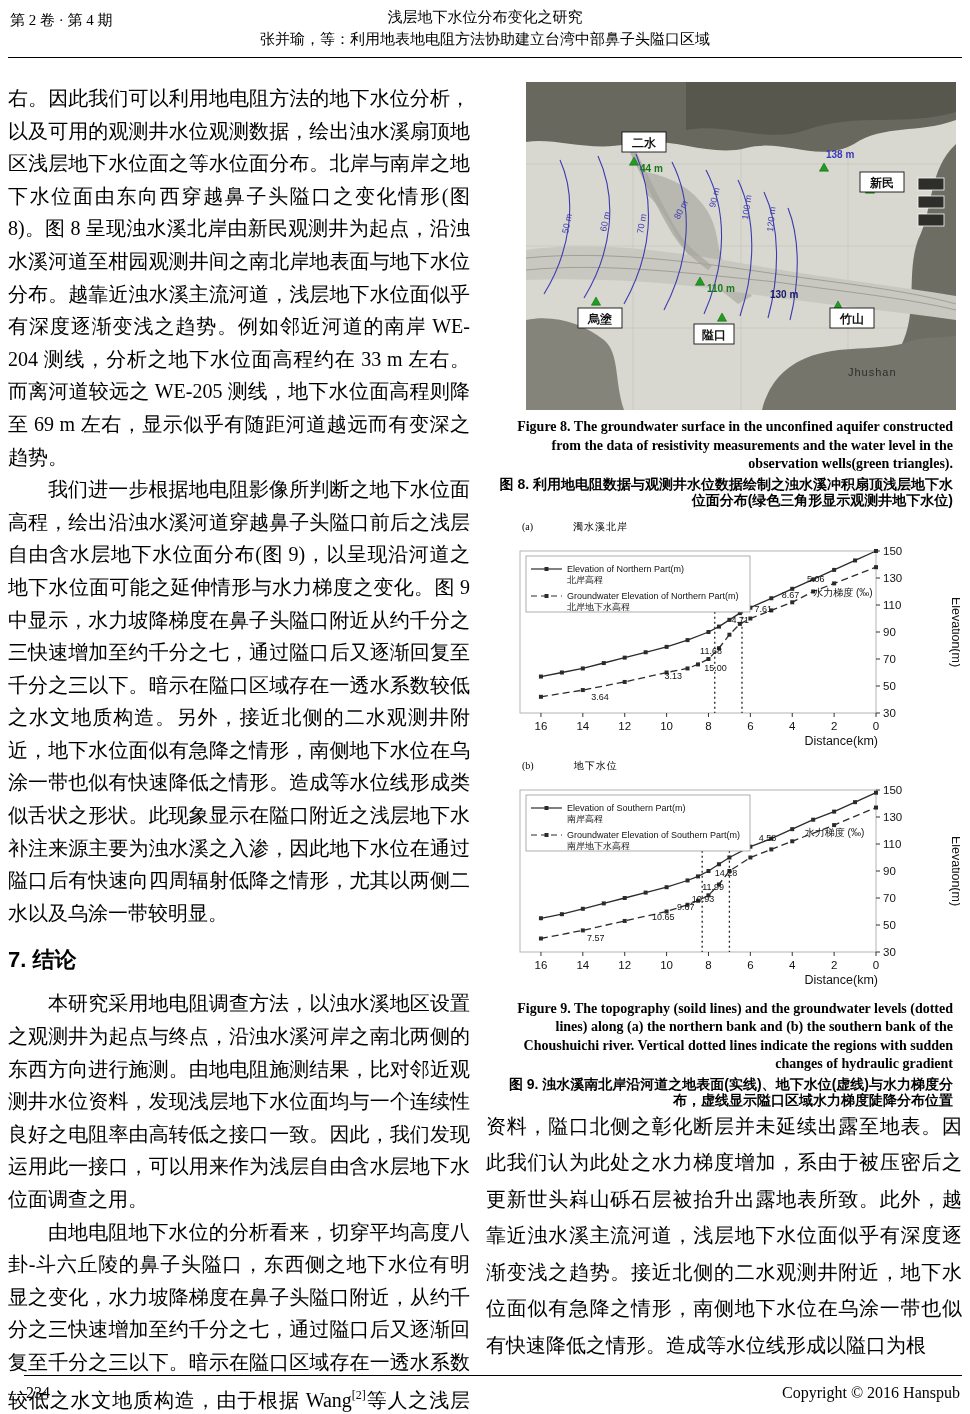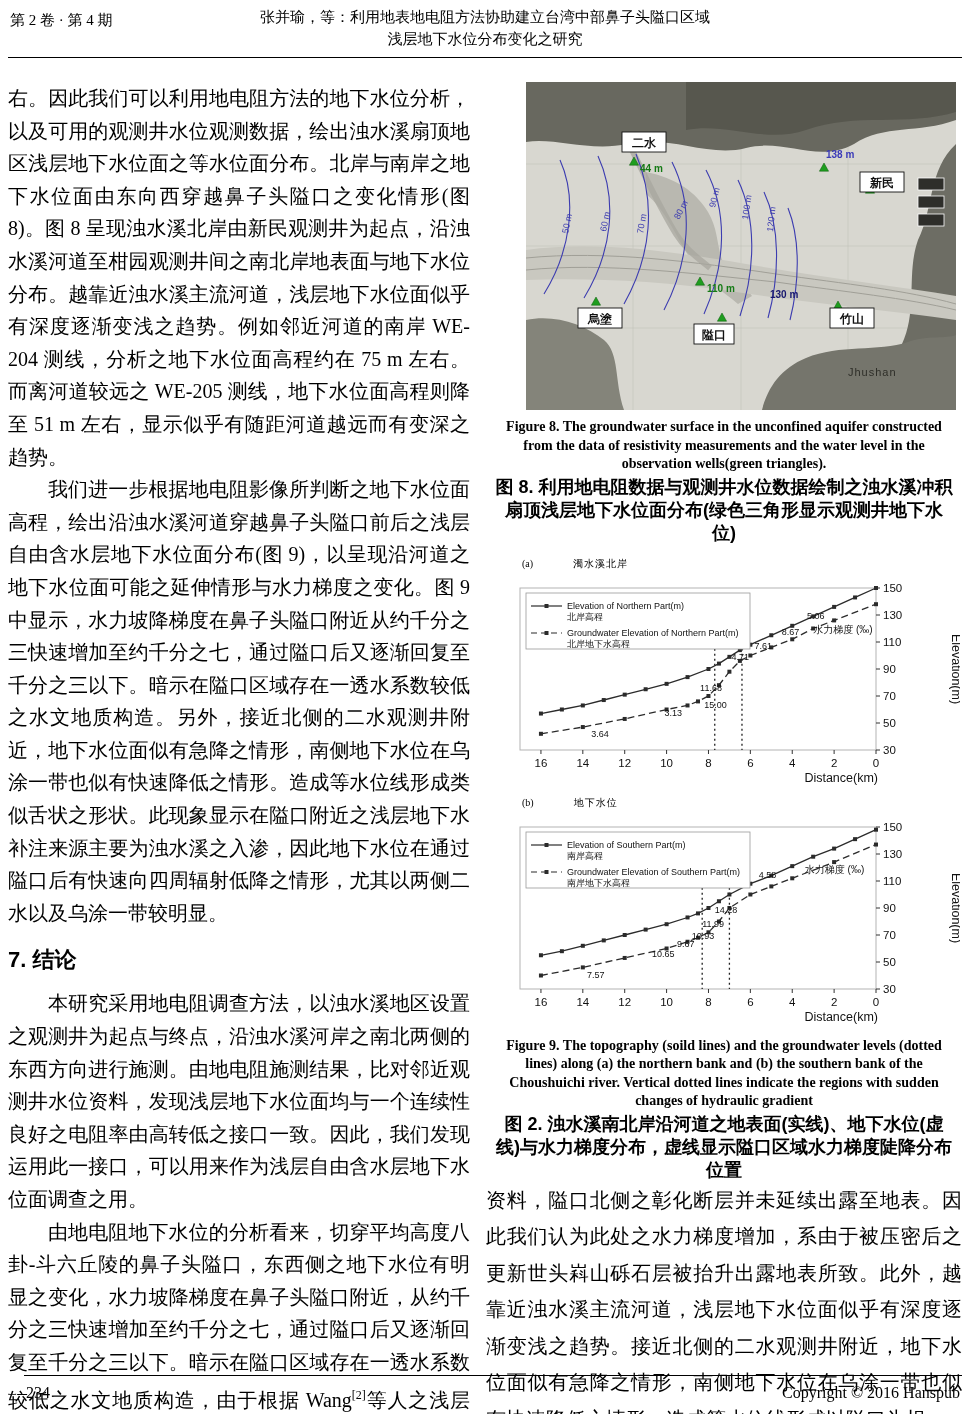--- a/index.html
+++ b/index.html
@@ -19,23 +19,23 @@
   .body-text{font-size:20px;line-height:32.6px;text-align:justify;text-indent:2em;margin:0}
   .body-text.no-indent{text-indent:0}
   .body-text sup{font-size:12px}
   .section-heading{font-family:Liberation Sans, sans-serif;
        font-size:22px;font-weight:bold;margin:16px 0 12px}
   .col-right>.body-text{line-height:36.5px;}
   
   .figure8,.figure9{margin:0}
   .figure8 .map{display:block;margin-left:40px}
   .fig-caption{margin:8px auto 0;width:458px}
-  .cap-en{font-weight:bold;font-size:14px;line-height:18.5px;text-align:center;margin:0}
+  .cap-en{font-weight:bold;font-size:14px;line-height:18.5px;text-align:right;margin:0}
   .cap-zh{font-family:"Liberation Sans","DejaVu Sans",sans-serif;font-weight:bold;
-       font-size:18px;line-height:23px;text-align:center;margin:2px 0 0}
+       font-size:14px;line-height:16px;text-align:right;margin:2px 0 0}
   .chart-block{margin-left:22px}
   .chart-block.first{margin-top:12px}
   .chart-block.second{margin-top:6px}
   .chart-head{font-size:10px;height:23px}
   .panel-label{margin-left:14px}
   .chart-title{margin-left:40px;letter-spacing:1px}
   
   svg text{font-family:"Liberation Sans","DejaVu Sans",sans-serif}
   .tick{font-size:11.5px;fill:#111}
   .axis-label{font-size:12.5px;fill:#111}
@@ -51,30 +51,30 @@
        display:flex;justify-content:space-between;padding:8px 2px 6px;font-size:16px}
 </style>
 </head>
 <body>
 
 <div class="page">
 
   <div class="header">
     <div class="issue">第 2 卷 · 第 4 期</div>
     <div class="head-title">
+      <div>浅层地下水位分布变化之研究</div>
       <div>张并瑜，等：利用地表地电阻方法协助建立台湾中部鼻子头隘口区域</div>
-      <div>浅层地下水位分布变化之研究</div>
     </div>
   </div>
   <hr class="header-rule">
 
   <div class="columns">
 
     <section class="col-left">
-      <p class="body-text no-indent">右。因此我们可以利用地电阻方法的地下水位分析，以及可用的观测井水位观测数据，绘出浊水溪扇顶地区浅层地下水位面之等水位面分布。北岸与南岸之地下水位面由东向西穿越鼻子头隘口之变化情形(图 8)。图 8 呈现浊水溪北岸由新民观测井为起点，沿浊水溪河道至柑园观测井间之南北岸地表面与地下水位分布。越靠近浊水溪主流河道，浅层地下水位面似乎有深度逐渐变浅之趋势。例如邻近河道的南岸 WE-204 测线，分析之地下水位面高程约在 75 m 左右。而离河道较远之 WE-205 测线，地下水位面高程则降至 51 m 左右，显示似乎有随距河道越远而有变深之趋势。</p>
+      <p class="body-text no-indent">右。因此我们可以利用地电阻方法的地下水位分析，以及可用的观测井水位观测数据，绘出浊水溪扇顶地区浅层地下水位面之等水位面分布。北岸与南岸之地下水位面由东向西穿越鼻子头隘口之变化情形(图 8)。图 8 呈现浊水溪北岸由新民观测井为起点，沿浊水溪河道至柑园观测井间之南北岸地表面与地下水位分布。越靠近浊水溪主流河道，浅层地下水位面似乎有深度逐渐变浅之趋势。例如邻近河道的南岸 WE-204 测线，分析之地下水位面高程约在 33 m 左右。而离河道较远之 WE-205 测线，地下水位面高程则降至 69 m 左右，显示似乎有随距河道越远而有变深之趋势。</p>
       <p class="body-text">我们进一步根据地电阻影像所判断之地下水位面高程，绘出沿浊水溪河道穿越鼻子头隘口前后之浅层自由含水层地下水位面分布(图 9)，以呈现沿河道之地下水位面可能之延伸情形与水力梯度之变化。图 9 中显示，水力坡降梯度在鼻子头隘口附近从约千分之三快速增加至约千分之七，通过隘口后又逐渐回复至千分之三以下。暗示在隘口区域存在一透水系数较低之水文地质构造。另外，接近北侧的二水观测井附近，地下水位面似有急降之情形，南侧地下水位在乌涂一带也似有快速降低之情形。造成等水位线形成类似舌状之形状。此现象显示在隘口附近之浅层地下水补注来源主要为浊水溪之入渗，因此地下水位在通过隘口后有快速向四周辐射低降之情形，尤其以两侧二水以及乌涂一带较明显。</p>
       <h2 class="section-heading">7. 结论</h2>
       <p class="body-text">本研究采用地电阻调查方法，以浊水溪地区设置之观测井为起点与终点，沿浊水溪河岸之南北两侧的东西方向进行施测。由地电阻施测结果，比对邻近观测井水位资料，发现浅层地下水位面均与一个连续性良好之电阻率由高转低之接口一致。因此，我们发现运用此一接口，可以用来作为浅层自由含水层地下水位面调查之用。</p>
       <p class="body-text"><span>由地电阻地下水位的分析看来，切穿平均高度八卦-斗六丘陵的鼻子头隘口，东西侧之地下水位有明显之变化，水力坡降梯度在鼻子头隘口附近，从约千分之三快速增加至约千分之七，通过隘口后又逐渐回复至千分之三以下。暗示在隘口区域存在一透水系数较低之水文地质构造，由于根据 Wang</span><sup>[2]</sup><span>等人之浅层震测</span></p>
     </section>
 
     <section class="col-right">
 
       <figure class="figure8">
         <svg class="map" width="430" height="328" viewBox="0 0 430 328">
@@ -371,21 +371,21 @@
                 <text x="59" y="29" class="legend-text">Elevation of Southern Part(m)</text>
                 <text x="59" y="40" class="legend-text">南岸高程</text>
                 <line x1="23" y1="53" x2="54" y2="53" stroke="#2b2b2b" stroke-width="1.2" stroke-dasharray="6 4"></line>
                 <rect x="36.5" y="51" width="4" height="4" fill="#2b2b2b"></rect>
                 <text x="59" y="56" class="legend-text">Groundwater Elevation of Southern Part(m)</text>
                 <text x="59" y="67" class="legend-text">南岸地下水高程</text>
               </g>
             </svg></div>
         <figcaption class="fig-caption">
           <p class="cap-en">Figure 9. The topography (soild lines) and the groundwater levels (dotted lines) along (a) the northern bank and (b) the southern bank of the Choushuichi river. Vertical dotted lines indicate the regions with sudden changes of hydraulic gradient</p>
-          <p class="cap-zh">图 2. 浊水溪南北岸沿河道之地表面(实线)、地下水位(虚线)与水力梯度分布，虚线显示隘口区域水力梯度陡降分布位置</p>
+          <p class="cap-zh">图 9. 浊水溪南北岸沿河道之地表面(实线)、地下水位(虚线)与水力梯度分布，虚线显示隘口区域水力梯度陡降分布位置</p>
         </figcaption>
       </figure>
 
       <p class="body-text no-indent">资料，隘口北侧之彰化断层并未延续出露至地表。因此我们认为此处之水力梯度增加，系由于被压密后之更新世头嵙山砾石层被抬升出露地表所致。此外，越靠近浊水溪主流河道，浅层地下水位面似乎有深度逐渐变浅之趋势。接近北侧的二水观测井附近，地下水位面似有急降之情形，南侧地下水位在乌涂一带也似有快速降低之情形。造成等水位线形成以隘口为根</p>
     </section>
   </div>
 
   <div class="footer">
     <span>234</span>
     <span>Copyright © 2016 Hanspub</span>

